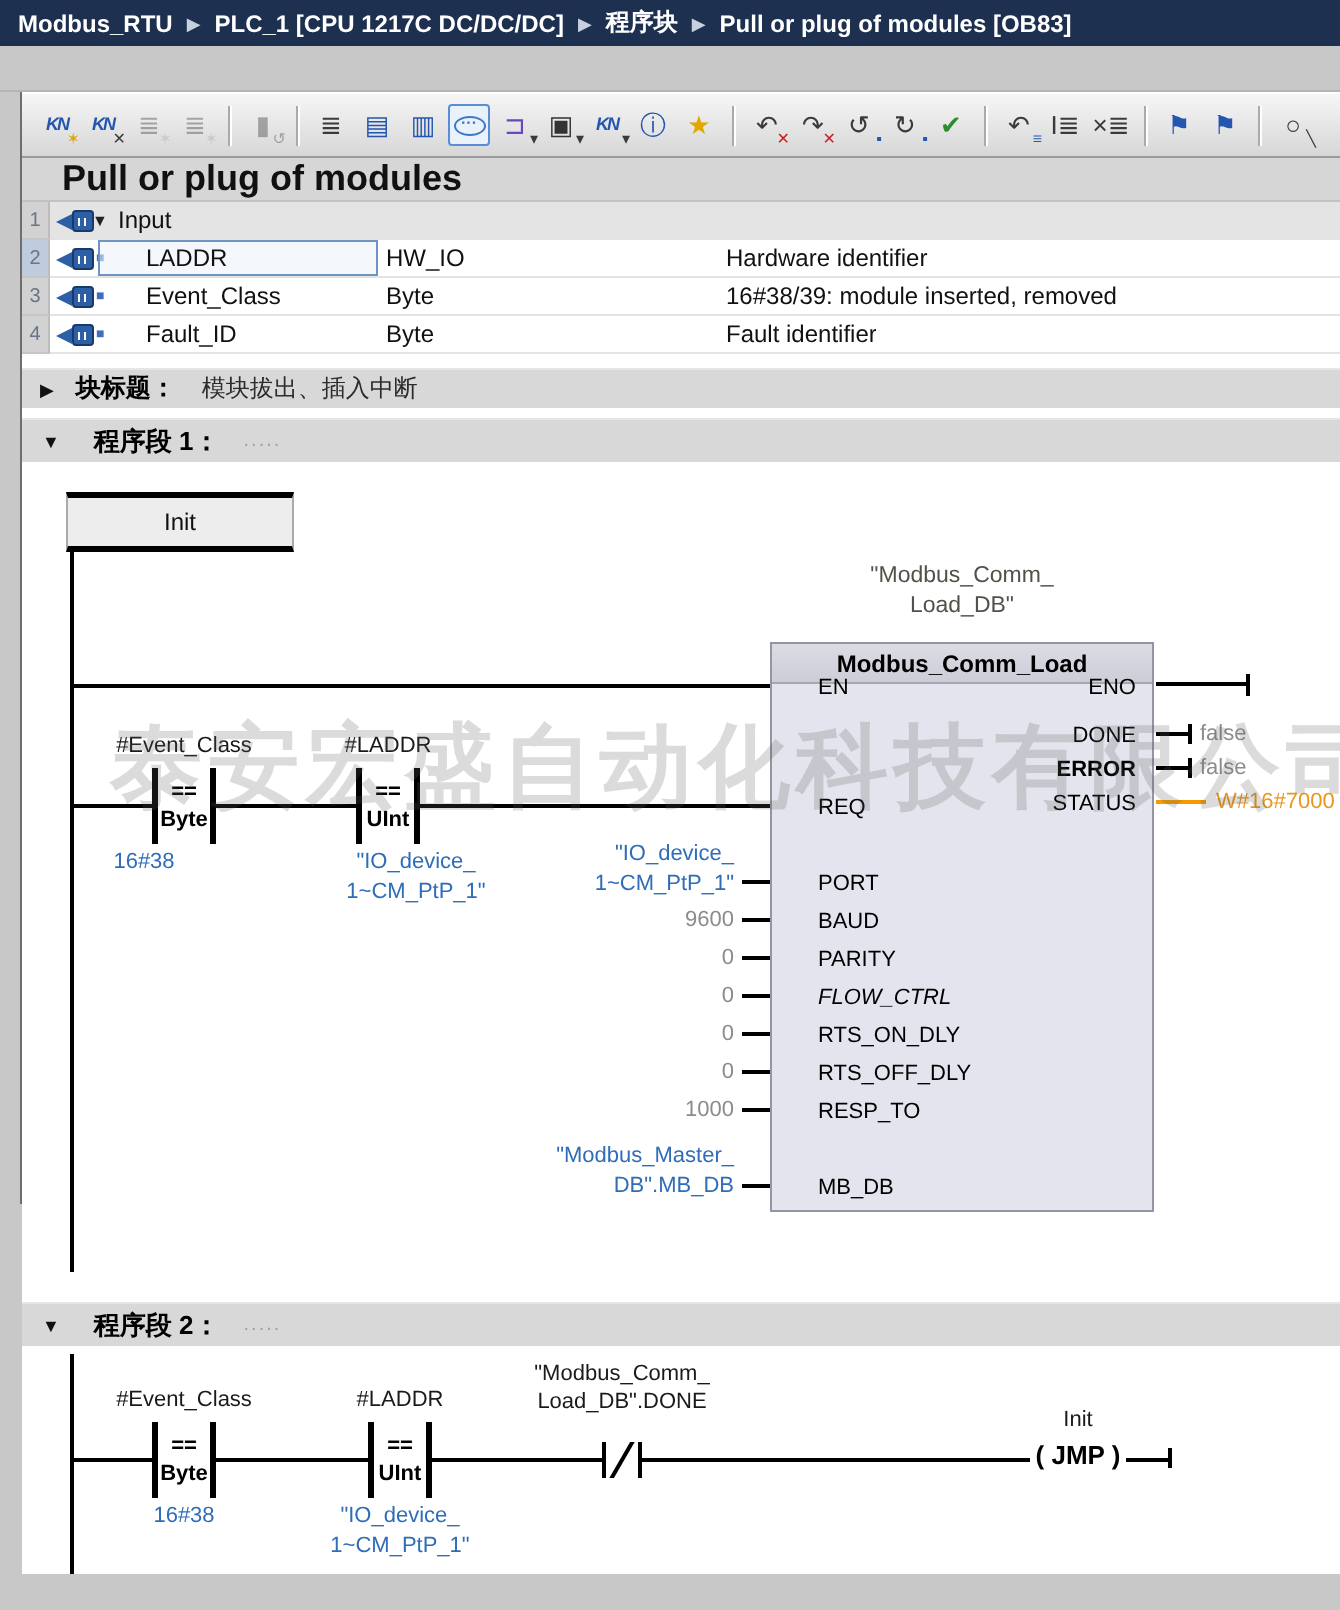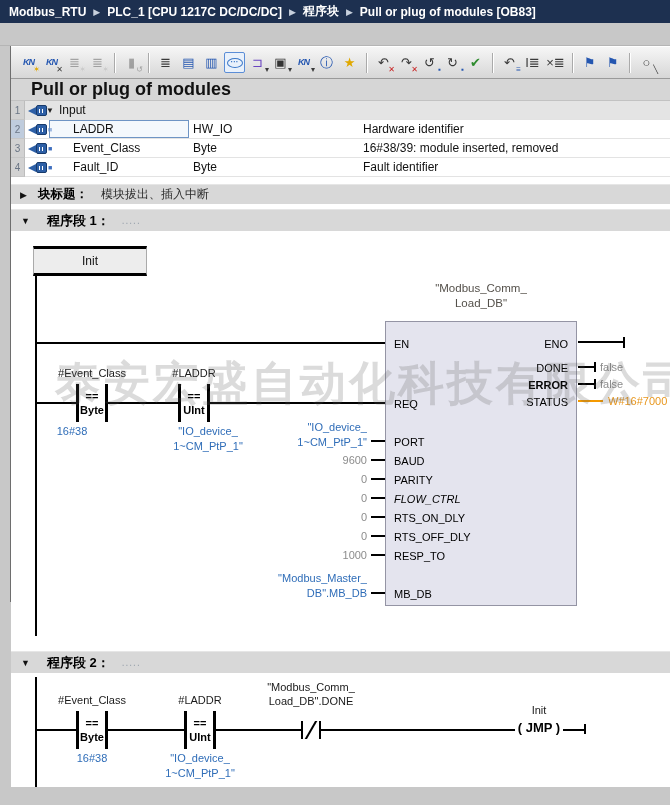--- a/index.html
+++ b/index.html
@@ -80,21 +80,21 @@
   .lab { position:absolute; font-size:11px; color:#1a1a1a; text-align:center; line-height:14px; white-space:nowrap; }
   .operand { position:absolute; font-size:11px; color:#2f6db8; text-align:center; line-height:15px; }
   .operand span { display:block; }
   .gval { position:absolute; font-size:11px; color:#8c8c8c; text-align:right; line-height:14px; }
   .bval { position:absolute; font-size:11px; color:#2f6db8; text-align:right; line-height:15px; }
   .bval span { display:block; }
   .cmp { position:absolute; width:32px; height:38px; background:#fff; border-left:3px solid #000; border-right:3px solid #000; display:flex; flex-direction:column; align-items:center; justify-content:center; font-weight:bold; font-size:11px; line-height:14px; color:#000; }
   .jumplabel { position:absolute; left:22px; top:15px; width:114px; height:30px; background:#ededed; border-top:3px solid #000; border-bottom:3px solid #000; border-left:1px solid #aaa; border-right:1px solid #aaa; display:flex; align-items:center; justify-content:center; font-size:12px; color:#111; }
   .fblock { position:absolute; left:374px; top:90px; width:192px; height:285px; background:#e4e4ee; border:1px solid #9494a4; }
   .fbheader { height:20px; background:linear-gradient(#dcdce4,#cdcdd8); border-bottom:1px solid #a6a6b4; text-align:center; font-size:12px; font-weight:bold; color:#000; line-height:20px; }
-  .pin { position:absolute; font-size:11px; color:#000; line-height:14px; white-space:nowrap; }
+  .pin { position:absolute; font-size:11px; color:#000; line-height:14px; white-space:nowrap;margin-left:15px; }
   .pin.r { text-align:right; }
   .inst { position:absolute; left:374px; top:50px; width:192px; text-align:center; font-size:11.5px; color:#54504a; line-height:15px; }
   .inst span { display:block; }
   .orange { background:#f59a00 !important; }
   .oval { position:absolute; font-size:11px; color:#e8971e; line-height:14px; }
   .grayval { position:absolute; font-size:11px; color:#8c8c8c; line-height:14px; }
   .watermark { position:absolute; left:44px; top:122px; width:620px; font-size:46px; font-weight:bold; color:rgba(90,90,90,.22); white-space:nowrap; letter-spacing:3px; z-index:50; pointer-events:none; }
   .nc-box { position:absolute; width:16px; height:18px; background:#fff; overflow:hidden; }
   .nc-box::after { content:""; position:absolute; left:7px; top:-3px; width:2px; height:24px; background:#000; transform:rotate(30deg); }
   .coiltext { position:absolute; text-align:center; font-size:13px; font-weight:bold; color:#000; }
@@ -307,20 +307,21 @@
         <span>"IO_device_</span>
         <span>1~CM_PtP_1"</span>
       </div>
 
       <div class="inst">
         <span>"Modbus_Comm_</span>
         <span>Load_DB"</span>
       </div>
 
       <div class="fblock">
+        <div class="fbheader">Modbus_Comm_Load</div>
         <div class="pin" style="left:8px;top:15px;">EN</div>
         <div class="pin" style="left:8px;top:75px;">REQ</div>
         <div class="pin" style="left:8px;top:113px;">PORT</div>
         <div class="pin" style="left:8px;top:132px;">BAUD</div>
         <div class="pin" style="left:8px;top:151px;">PARITY</div>
         <div class="pin" style="left:8px;top:170px;font-style:italic;">FLOW_CTRL</div>
         <div class="pin" style="left:8px;top:189px;">RTS_ON_DLY</div>
         <div class="pin" style="left:8px;top:208px;">RTS_OFF_DLY</div>
         <div class="pin" style="left:8px;top:227px;">RESP_TO</div>
         <div class="pin" style="left:8px;top:265px;">MB_DB</div>

